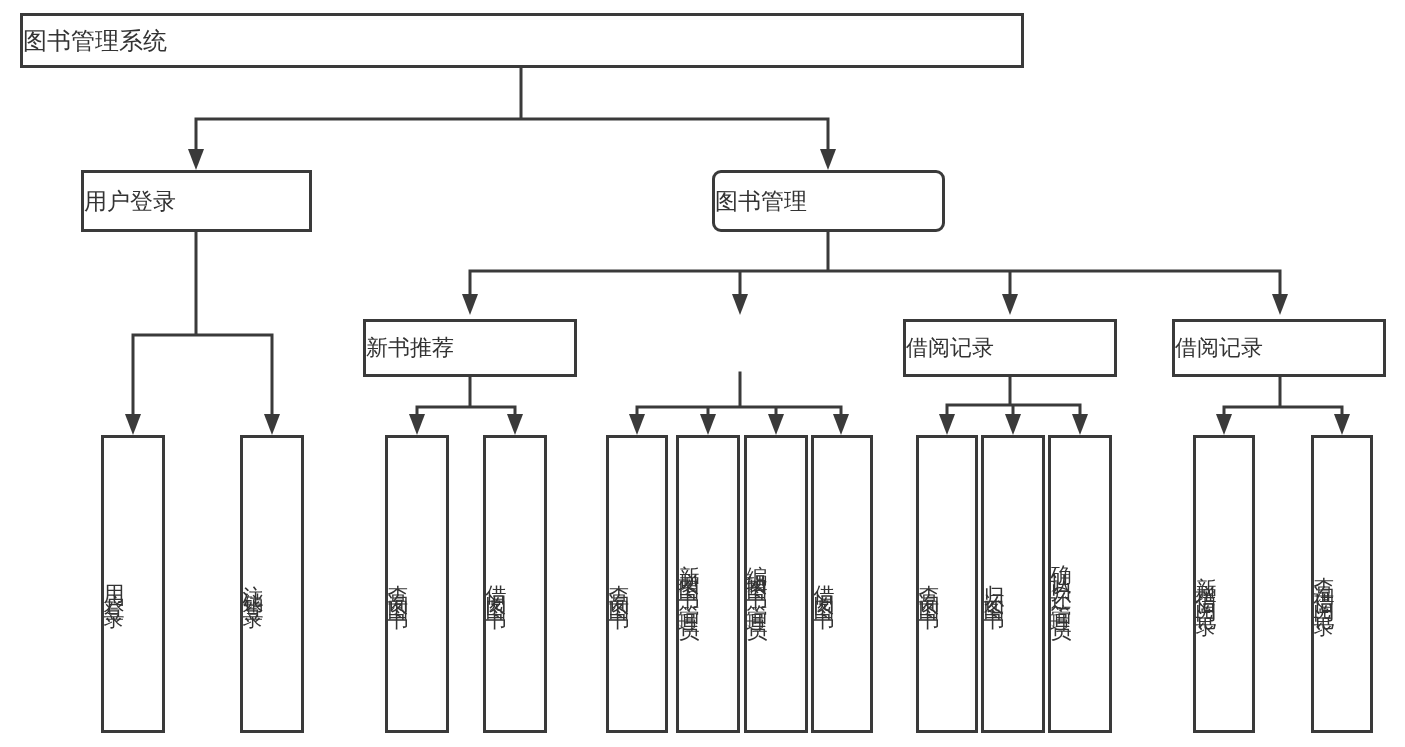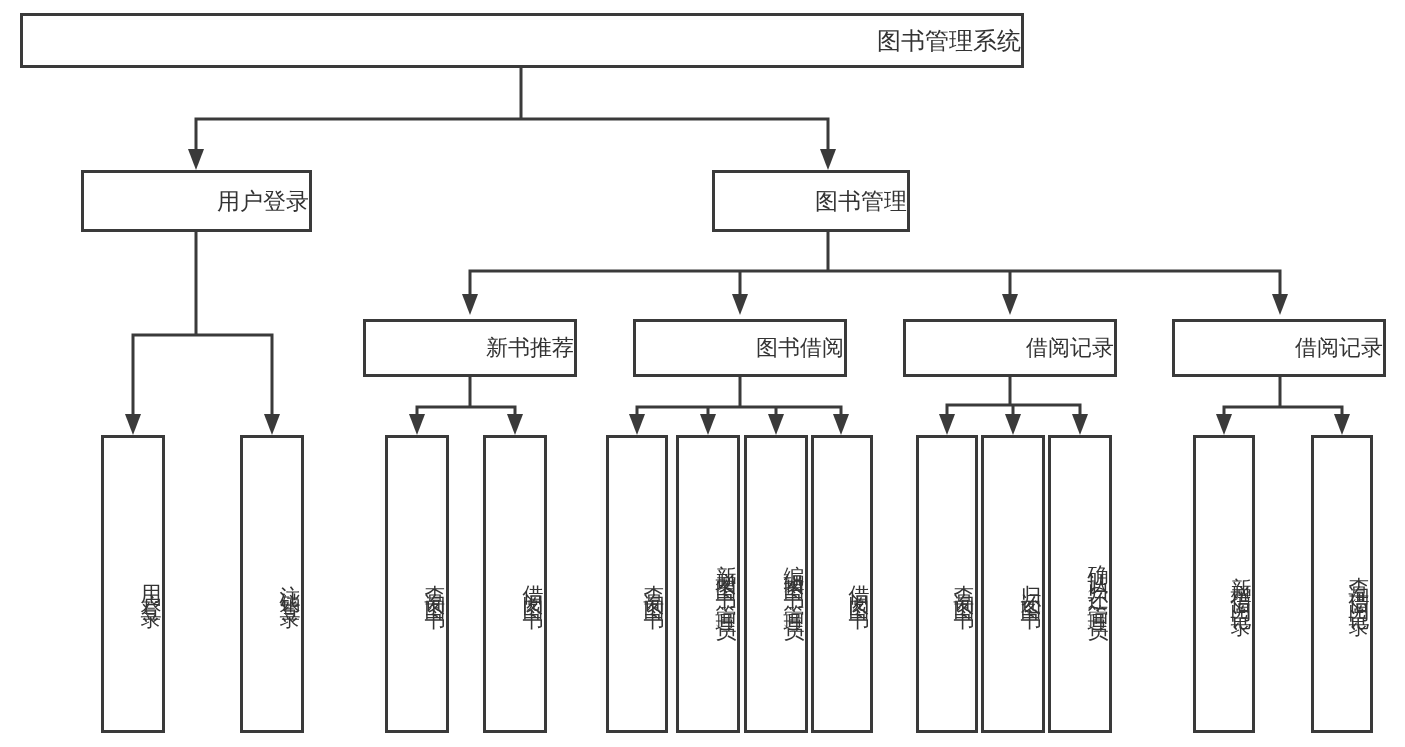--- a/index.html
+++ b/index.html
@@ -36,21 +36,21 @@
   .connectors polygon{
     fill:var(--line);
     stroke:none;
   }
   .box{
     position:absolute;
     background:var(--box-fill);
     border:3px solid var(--line);
     display:flex;
     align-items:center;
-    justify-content:flex-end;
+    justify-content:flex-start;
     color:var(--text);
     z-index:2;
   }
   .box-root{
     left:20px;top:13px;width:1004px;height:55px;
     font-size:24px;
   }
   .box-l2{
     top:170px;height:62px;
     font-size:23px;
@@ -121,29 +121,26 @@
     <polygon points="1334,414 1350,414 1342,435"></polygon>
   </svg>
 
   <div class="box box-root">
     <span>图书管理系统</span>
   </div>
 
   <div class="box box-l2" style="left:81px;width:231px;">
     <span>用户登录</span>
   </div>
-  <div class="box box-l2" style="left:712px;width:198px;">
+  <div class="box box-l2" style="left:712px;width:233px;border-radius:9px;">
     <span>图书管理</span>
   </div>
 
   <div class="box box-l3" style="left:363px;">
     <span>新书推荐</span>
-  </div>
-  <div class="box box-l3" style="left:633px;">
-    <span>图书借阅</span>
   </div>
   <div class="box box-l3" style="left:903px;">
     <span>借阅记录</span>
   </div>
   <div class="box box-l3" style="left:1172px;">
     <span>借阅记录</span>
   </div>
 
   <div class="box leaf" style="left:101px;width:64px;">
     <span class="vtext">用户登录</span>

